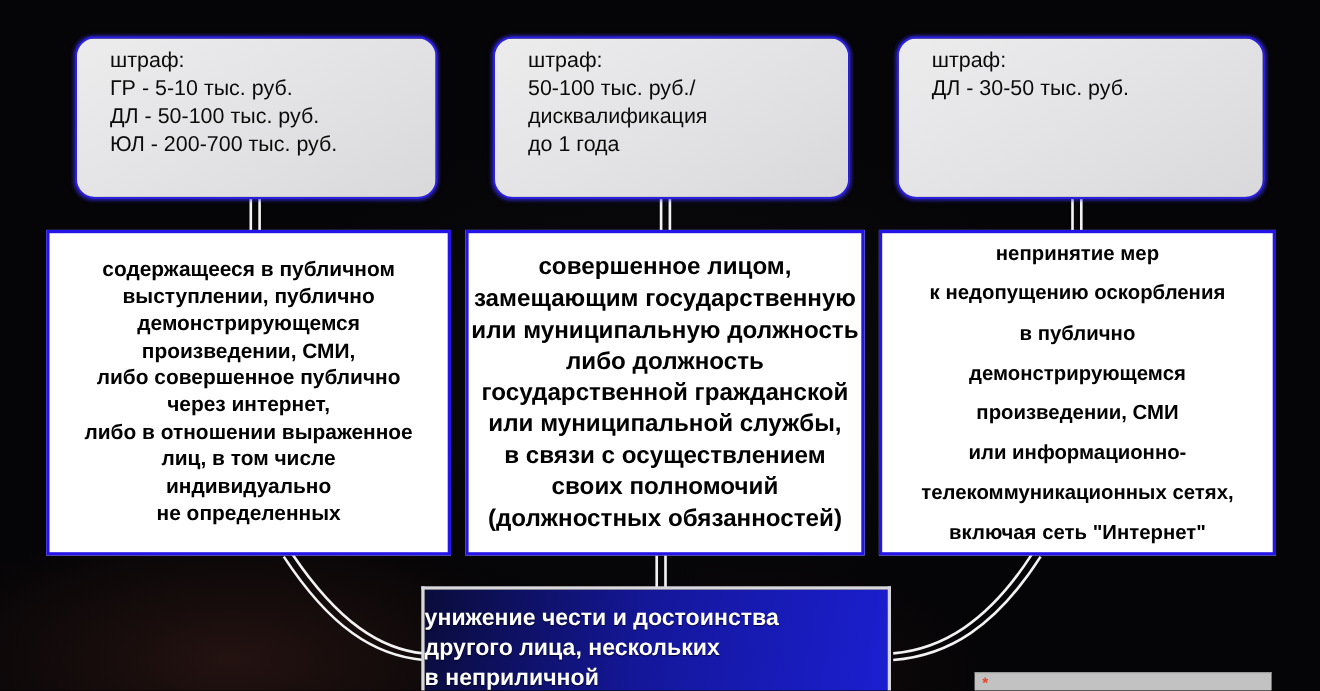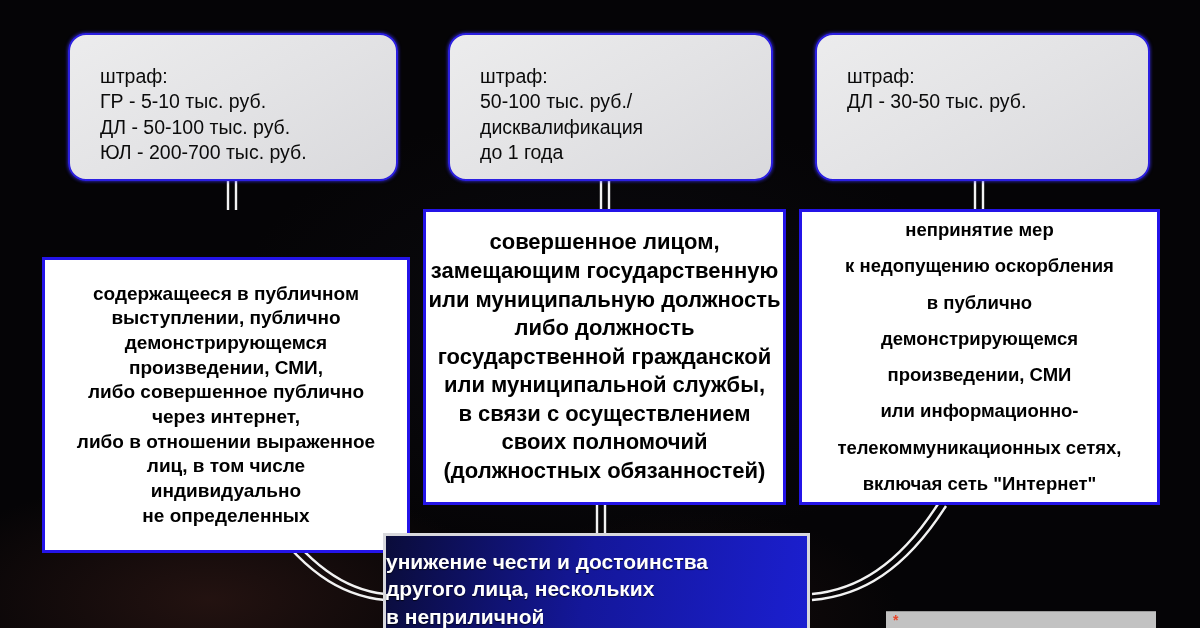--- a/index.html
+++ b/index.html
@@ -29,21 +29,21 @@
   
   .svg-layer{ position:absolute; inset:0; width:1200px; height:628px; }
 
   
   .penalty-box{
     position:absolute;
     background:linear-gradient(150deg,#ececed 0%,#e4e4e6 45%,#d9d9dc 100%);
     border:2px solid #2b1fe0;
     border-radius:18px;
     box-shadow:0 0 3px 1px rgba(60,50,255,.55);
-    padding:29px 20px 12px 30px;
+    padding:8px 20px 12px 30px;
     color:#0b0b0b;
     font-size:19.5px;
     line-height:1.30;
     white-space:nowrap;
   }
   .penalty-box .head{ margin-bottom:20px; }
   .penalty-box .ln{ display:block; }
 
   #penalty-1{ left:68px;  top:33px;  width:330px; height:148px; }
   #penalty-2{ left:448px; top:33px;  width:325px; height:148px; }
@@ -61,21 +61,21 @@
     flex-direction:column;
     justify-content:center;
     align-items:center;
     text-align:center;
     padding:6px 8px;
     font-size:19px;
     line-height:1.30;
   }
   .desc-box .ln{ display:block; white-space:nowrap; }
 
-  #desc-1{ left:42px;  top:209px; width:368px; height:296px;margin-top:48px; }
+  #desc-1{ left:42px;  top:209px; width:368px; height:296px; }
   #desc-2{ left:423px; top:209px; width:363px; height:296px; font-weight:bold; }
   #desc-3{ left:799px; top:209px; width:361px; height:296px; font-weight:bold;justify-content:space-between; }
   #desc-1{ font-weight:bold; }
   #desc-2 .ln{ font-size:22px; }
   #desc-3 .ln{ font-size:18.5px; }
 
   
   #core-box{
     position:absolute;
     left:383px; top:533px; width:427px; height:95px;

